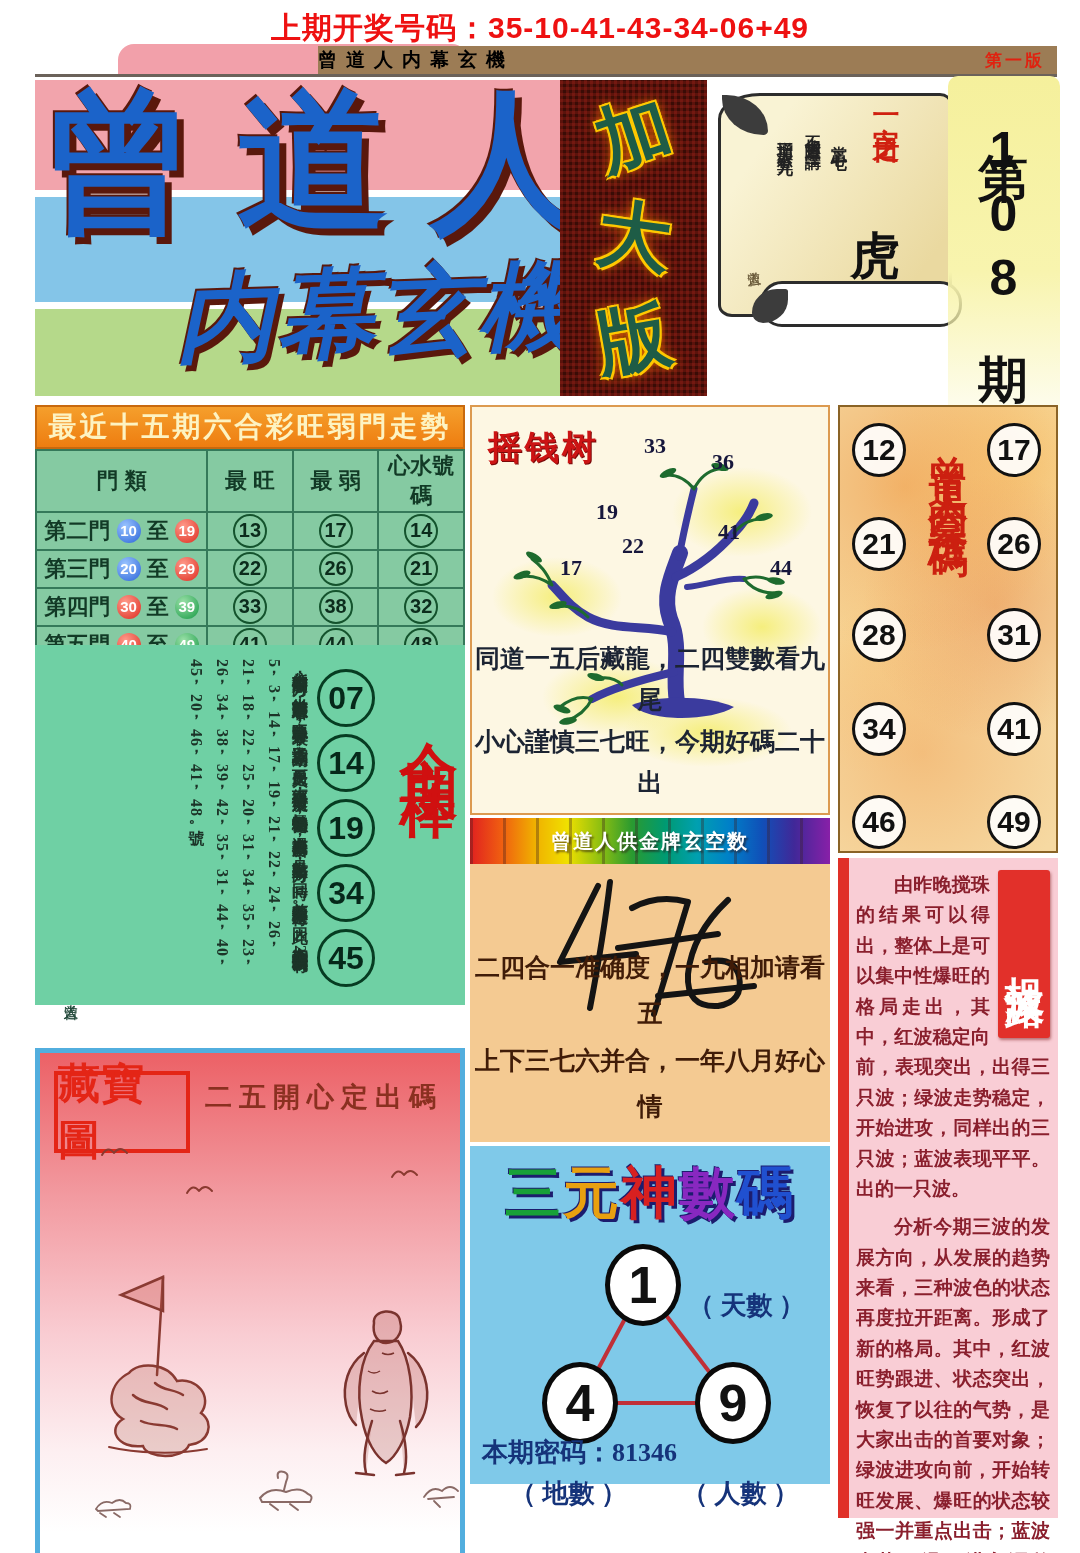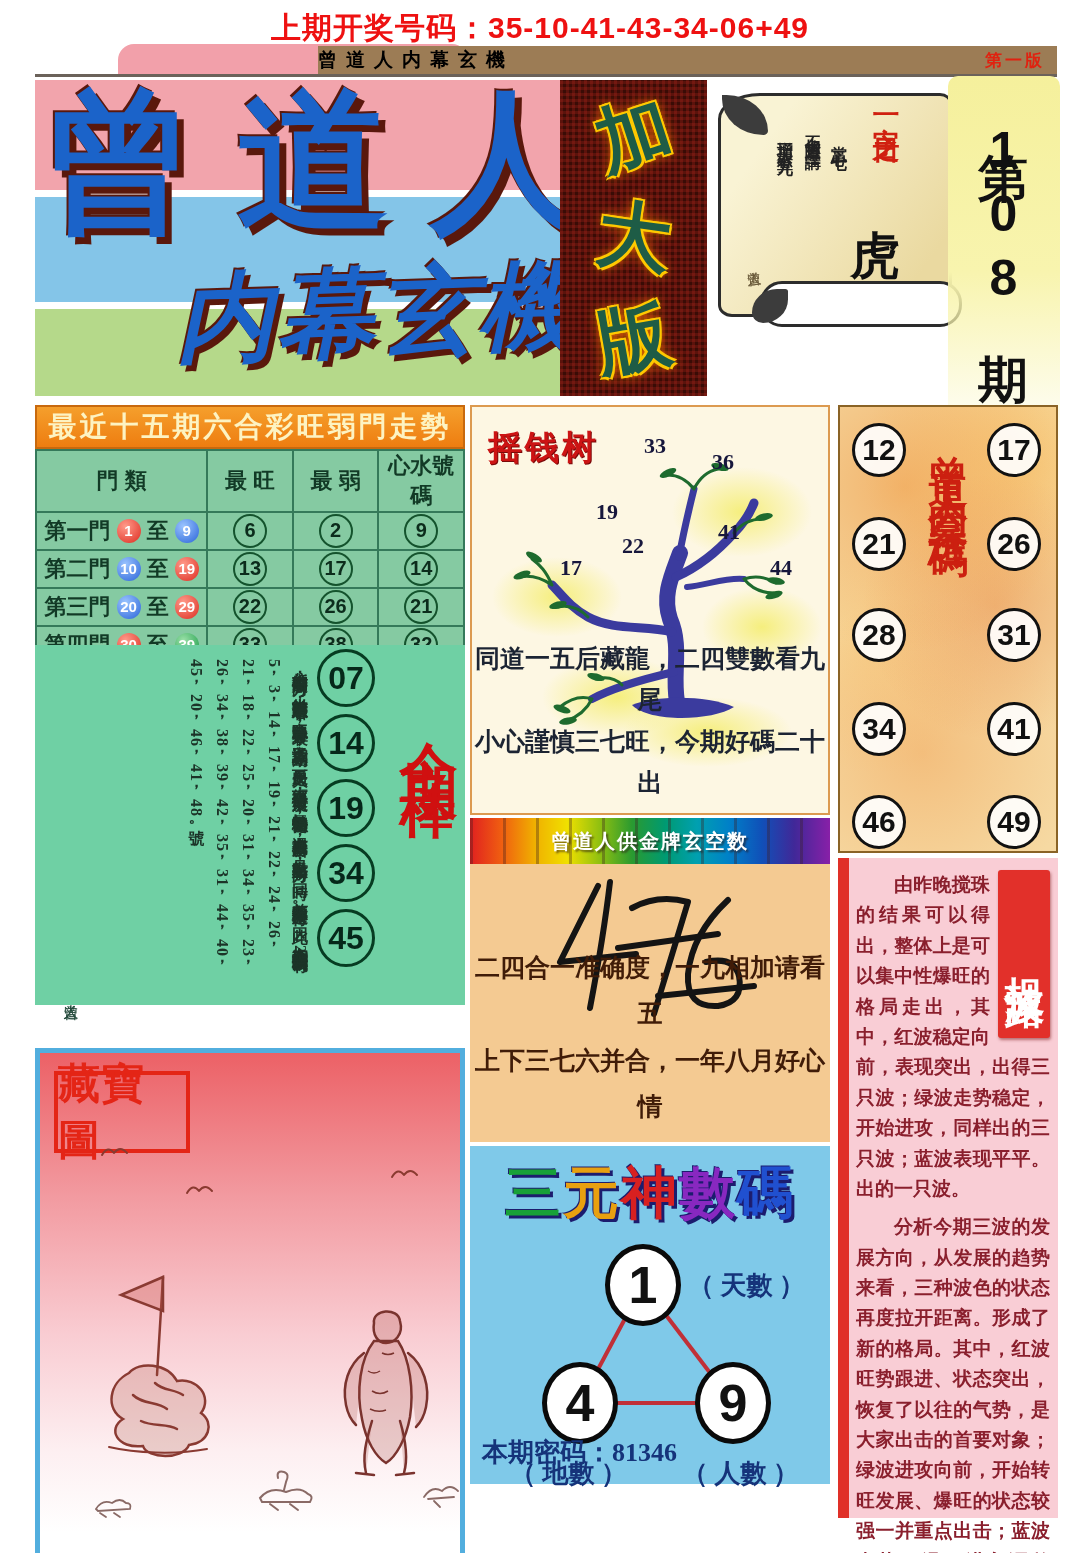--- a/index.html
+++ b/index.html
@@ -86,21 +86,21 @@
   .ball[data-color="blue"]{background:radial-gradient(circle at 35% 30%,#9ac4ff,#2a64d8);}
   .ball[data-color="green"]{background:radial-gradient(circle at 35% 30%,#9ae0a8,#169a44);}
   .ncir{display:inline-block;width:30px;height:30px;border:2px solid #14532d;border-radius:50%;
     line-height:29px;color:#0c2c1c;font-size:20px;font-weight:bold;}
 
   
   .gpanel{position:absolute;left:35px;top:645px;width:430px;height:360px;background:#6fd0a4;}
   .gpanel .an{position:absolute;left:10px;top:14px;width:268px;height:330px;
     writing-mode:vertical-rl;font-size:16px;line-height:1.62;letter-spacing:1px;
     color:#1c3428;font-weight:bold;font-family:"Liberation Serif","DejaVu Serif",serif;}
-  .gpanel .picks{position:absolute;left:282px;top:4px;display:flex;flex-direction:column;gap:7px;}
+  .gpanel .picks{position:absolute;left:282px;top:24px;display:flex;flex-direction:column;gap:7px;}
   .pick-circle{width:52px;height:52px;border:3px solid #073c22;border-radius:50%;
     display:flex;align-items:center;justify-content:center;font-size:32px;font-weight:bold;color:#06281a;}
   .gpanel .slogan{position:absolute;left:354px;top:50px;writing-mode:vertical-rl;text-orientation:upright;
     color:#d01010;font-size:58px;font-weight:900;letter-spacing:20px;
     font-family:"Liberation Serif","DejaVu Serif",serif;}
   .gpanel .sig{position:absolute;left:26px;bottom:12px;writing-mode:vertical-rl;text-orientation:upright;
     font-size:15px;color:#22483a;font-family:"Liberation Serif","DejaVu Serif",serif;}
 
   
   .tree{position:absolute;left:470px;top:405px;width:360px;height:410px;background:#fdf7e3;
@@ -138,21 +138,21 @@
   .sy-title span:nth-child(1){color:#18a038;}
   .sy-title span:nth-child(2){color:#e8a010;}
   .sy-title span:nth-child(3){color:#d82020;}
   .sy-title span:nth-child(4){color:#8828c0;}
   .sy-title span:nth-child(5){color:#2050d0;}
   .sy-lines{position:absolute;left:0;top:0;}
   .node{position:absolute;width:76px;height:82px;background:#fff;border:5px solid #0a0a0a;
     border-radius:50%;display:flex;align-items:center;justify-content:center;
     font-size:52px;font-weight:900;color:#111;box-sizing:border-box;}
   .node-label{position:absolute;font-size:26px;font-weight:bold;color:#15337a;white-space:nowrap;
-    font-family:"Liberation Serif","DejaVu Serif",serif;}
+    font-family:"Liberation Serif","DejaVu Serif",serif;margin-top:20px;}
   .password{position:absolute;left:12px;bottom:14px;font-size:26px;font-weight:bold;color:#15337a;
     font-family:"Liberation Serif","DejaVu Serif",serif;}
 
   
   .touma{position:absolute;left:838px;top:405px;width:220px;height:448px;
     border:2px solid #8a6326;box-sizing:border-box;background:#f6d9a2;
     background-image:radial-gradient(circle at 30% 18%,rgba(238,148,62,.55),transparent 42%),
       radial-gradient(circle at 72% 45%,rgba(232,138,70,.5),transparent 46%),
       radial-gradient(circle at 38% 78%,rgba(240,158,80,.45),transparent 42%),
       radial-gradient(circle at 82% 12%,rgba(248,188,90,.55),transparent 36%),
@@ -241,29 +241,20 @@
           <col>
           <col>
           <col>
         </colgroup>
       <tbody>
           <tr>
         <th>門  類</th>
         <th>最  旺</th>
         <th>最  弱</th>
         <th>心水號碼</th>
-      </tr>
-      <tr>
-        <td><span>第一門</span>
-          <span class="ball" data-color="red">1</span>
-          <span>至</span>
-          <span class="ball" data-color="blue">9</span></td>
-        <td><span class="ncir">6</span></td>
-        <td><span class="ncir">2</span></td>
-        <td><span class="ncir">9</span></td>
       </tr>
       <tr>
         <td><span>第二門</span>
           <span class="ball" data-color="blue">10</span>
           <span>至</span>
           <span class="ball" data-color="red">19</span></td>
         <td><span class="ncir">13</span></td>
         <td><span class="ncir">17</span></td>
         <td><span class="ncir">14</span></td>
       </tr>
@@ -423,20 +414,21 @@
       <div class="ttl serif">捉波路</div>
       <p>由昨晚搅珠的结果可以得出，整体上是可以集中性爆旺的格局走出，其中，红波稳定向前，表现突出，出得三只波；绿波走势稳定，开始进攻，同样出的三只波；蓝波表现平平。出的一只波。</p>
       <p>分析今期三波的发展方向，从发展的趋势来看，三种波色的状态再度拉开距离。形成了新的格局。其中，红波旺势跟进、状态突出，恢复了以往的气势，是大家出击的首要对象；绿波进攻向前，开始转旺发展、爆旺的状态较强一并重点出击；蓝波走势下滑，进入调整期，兼顾而行。</p>
 
     </div>
   </div>
 
   <div class="treasure">
     <div class="ttl">藏寶圖</div>
     <div class="poem">
+      <div>二五開心定出碼</div>
     </div>
     <svg class="sketch" style="left:60px;top:90px;" width="30" height="16">
       <path d="M2,12 Q8,2 14,10 M14,10 Q20,2 27,10" stroke="#8a3a30" stroke-width="2" fill="none" stroke-linecap="round"></path>
     </svg>
     <svg class="sketch" style="left:145px;top:128px;" width="30" height="16">
       <path d="M2,12 Q8,2 14,10 M14,10 Q20,2 27,10" stroke="#8a3a30" stroke-width="2" fill="none" stroke-linecap="round"></path>
     </svg>
     <svg class="sketch" style="left:350px;top:112px;" width="30" height="16">
       <path d="M2,12 Q8,2 14,10 M14,10 Q20,2 27,10" stroke="#8a3a30" stroke-width="2" fill="none" stroke-linecap="round"></path>
     </svg>

